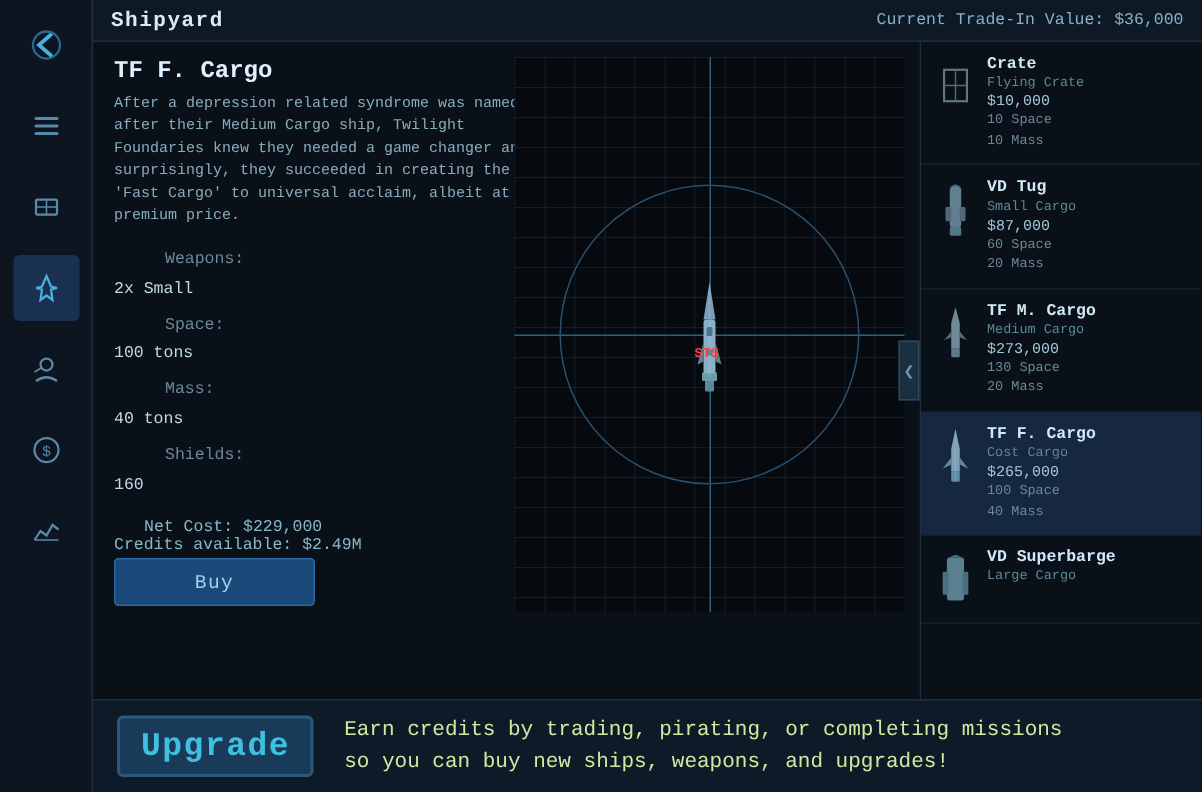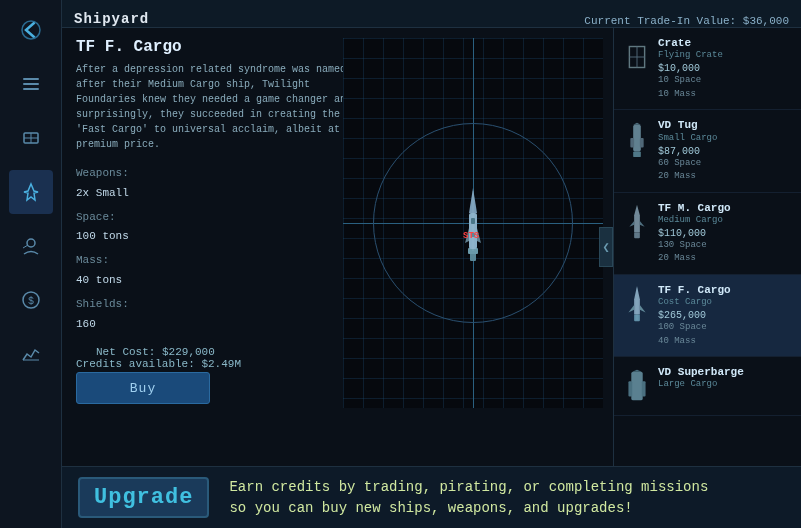--- a/index.html
+++ b/index.html
@@ -53,21 +53,21 @@
       display: flex;
       flex-direction: column;
     }
 
     
     #header {
       height: 28px;
       background: #0d1a26;
       border-bottom: 1px solid #1e3040;
       display: flex;
-      align-items: flex-end;
+      align-items: center;
       justify-content: space-between;
       padding: 0 12px;
     }
     #header-title {
       font-size: 14px;
       color: #e0e8f0;
       font-weight: bold;
       letter-spacing: 1px;
     }
     #header-trade {
@@ -111,20 +111,21 @@
       display: grid;
       grid-template-columns: 1fr 1fr;
       gap: 4px 20px;
       font-size: 11px;
       margin-bottom: 8px;
     }
 
     .stat-label {
       color: #6a8a9a;
       display: inline;
+      margin-left: 34px;
     }
     .stat-value {
       color: #c0d8e8;
     }
     .stat-item {
       line-height: 1.8;
     }
 
     #net-cost {
       font-size: 11px;
@@ -515,21 +516,21 @@
             <svg class="ship-icon" viewBox="0 0 24 42">
               <polygon points="12,3 15,14 15,32 9,32 9,14" fill="#708898"></polygon>
               <rect x="9" y="32" width="6" height="6" rx="1" fill="#607888"></rect>
               <polygon points="9,20 4,26 9,24" fill="#507080"></polygon>
               <polygon points="15,20 20,26 15,24" fill="#507080"></polygon>
             </svg>
           </div>
           <div class="ship-info">
             <div class="ship-item-name">TF M. Cargo</div>
             <div class="ship-item-type">Medium Cargo</div>
-            <div class="ship-item-price">$110,000</div>
+            <div class="ship-item-price">$273,000</div>
             <div class="ship-item-stats" style="white-space: pre-line;">130 Space
 20 Mass</div>
           </div>
         </div>
         <div class="ship-list-item selected">
           <div class="ship-thumb">
             <svg class="ship-icon" viewBox="0 0 24 42">
               <polygon points="12,2 15,16 15,32 9,32 9,16" fill="#80a0b8"></polygon>
               <rect x="9" y="32" width="6" height="7" rx="1" fill="#6090a8"></rect>
               <polygon points="9,22 3,30 9,27" fill="#608898"></polygon>

